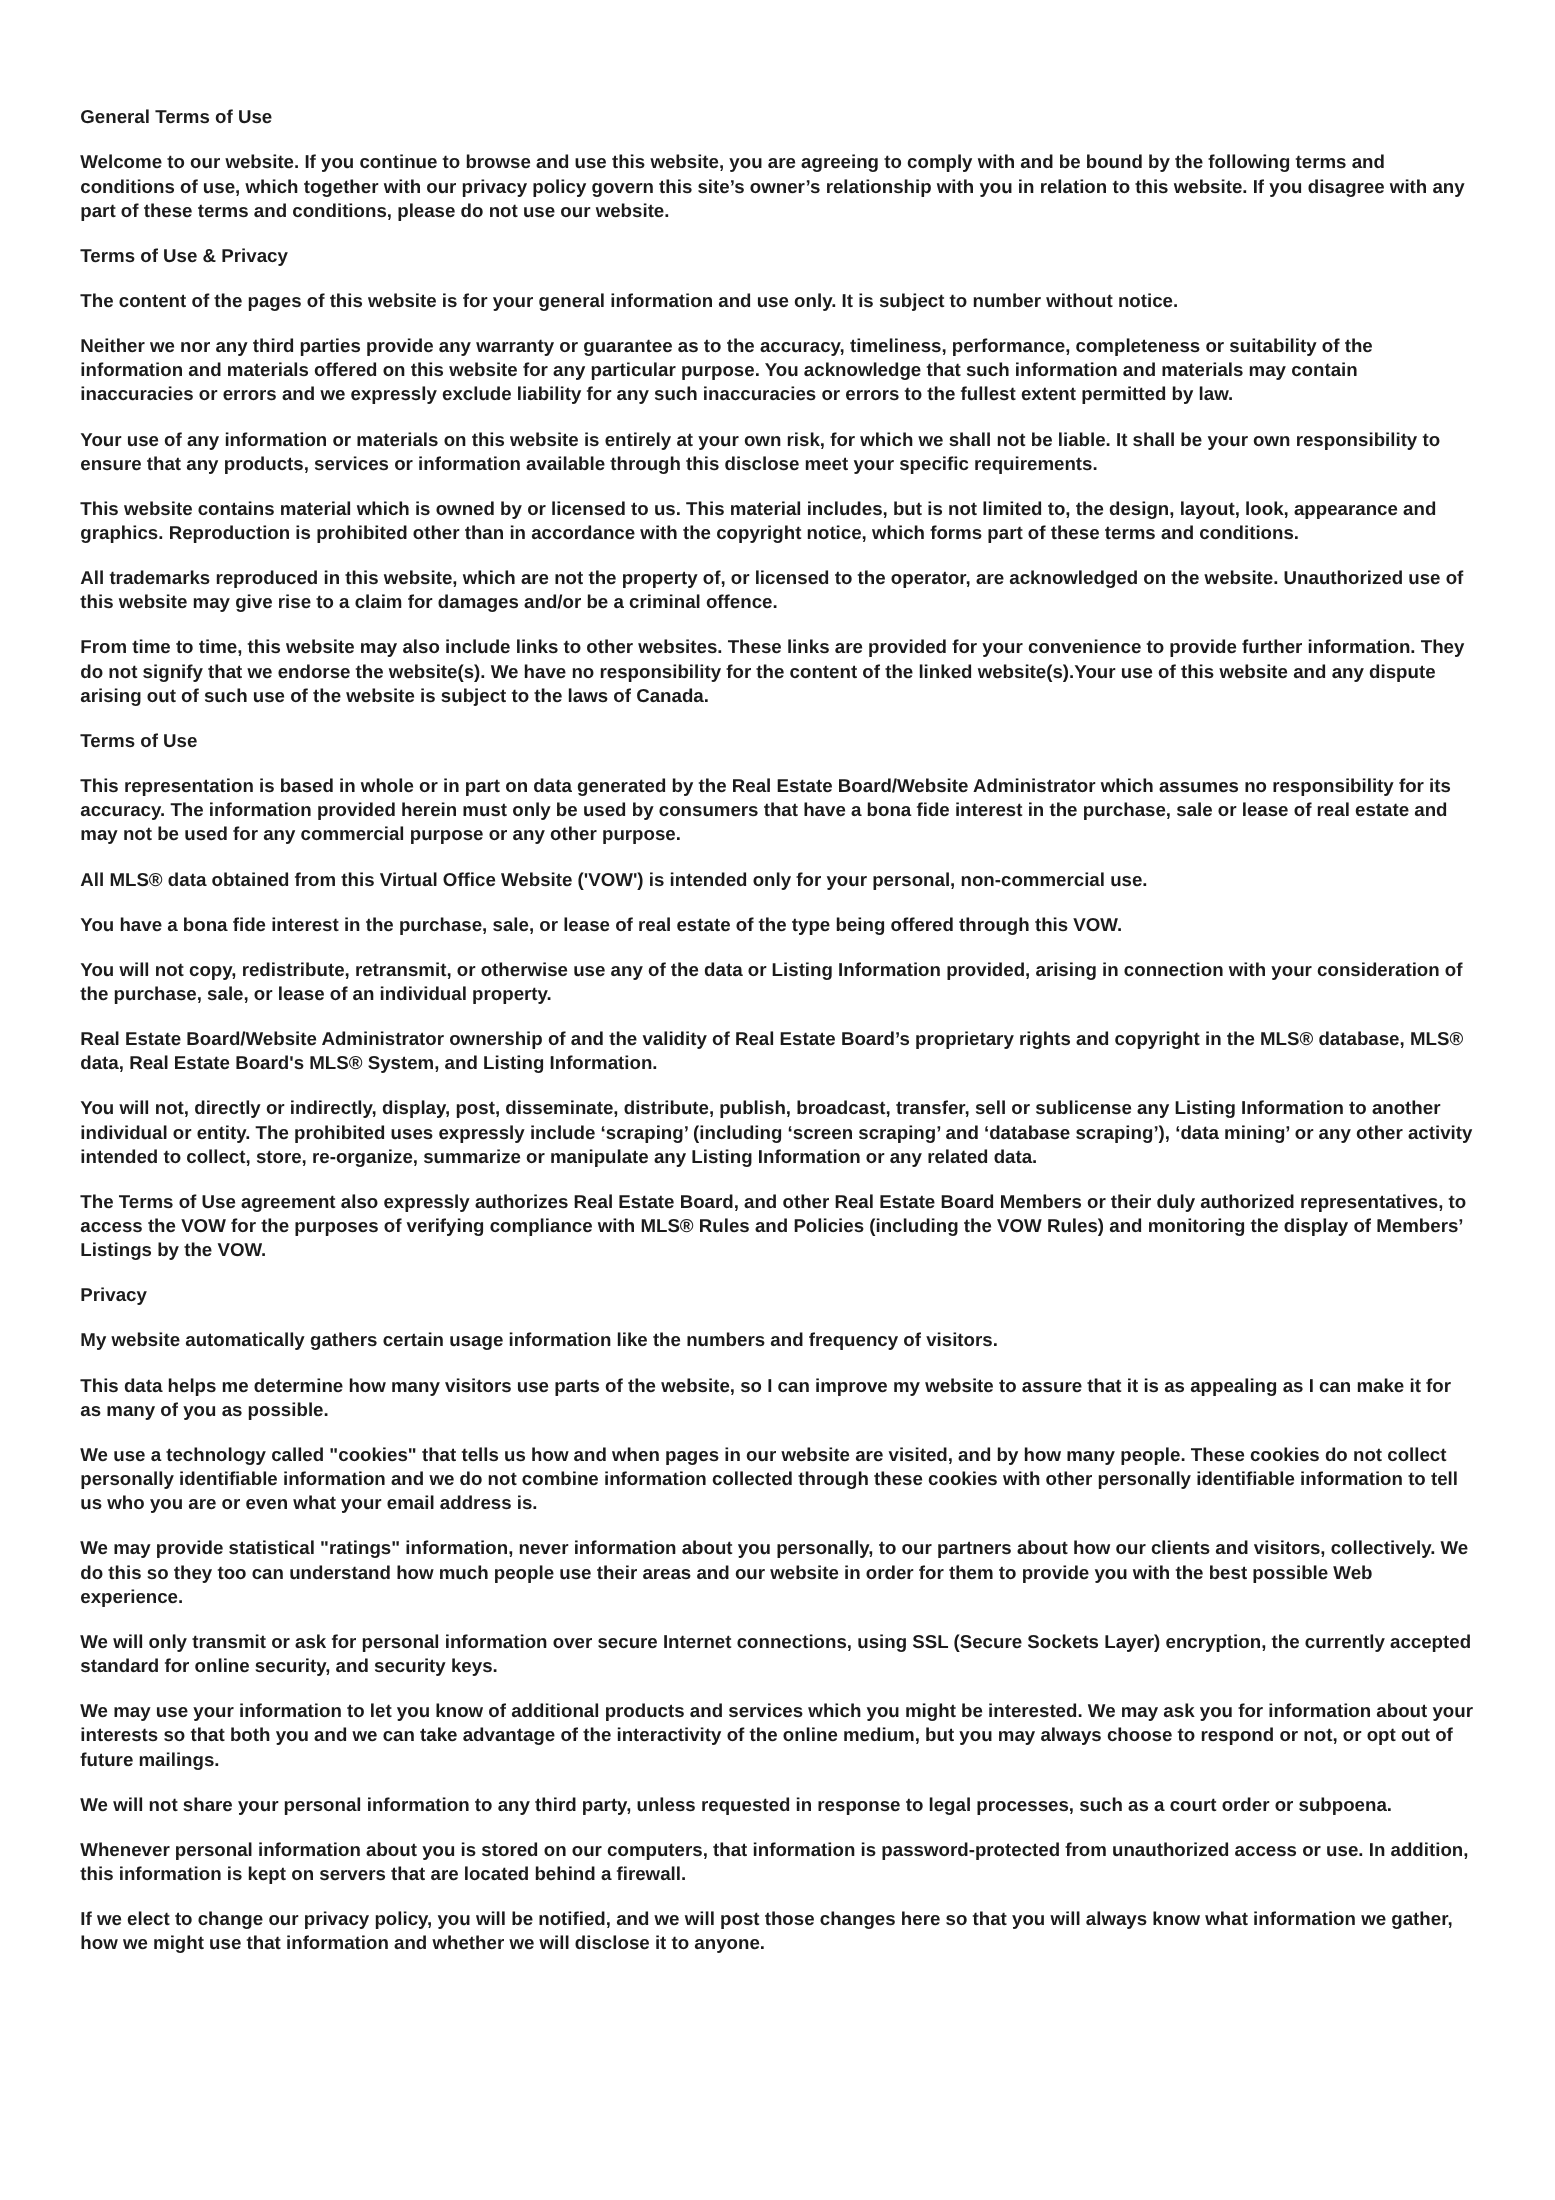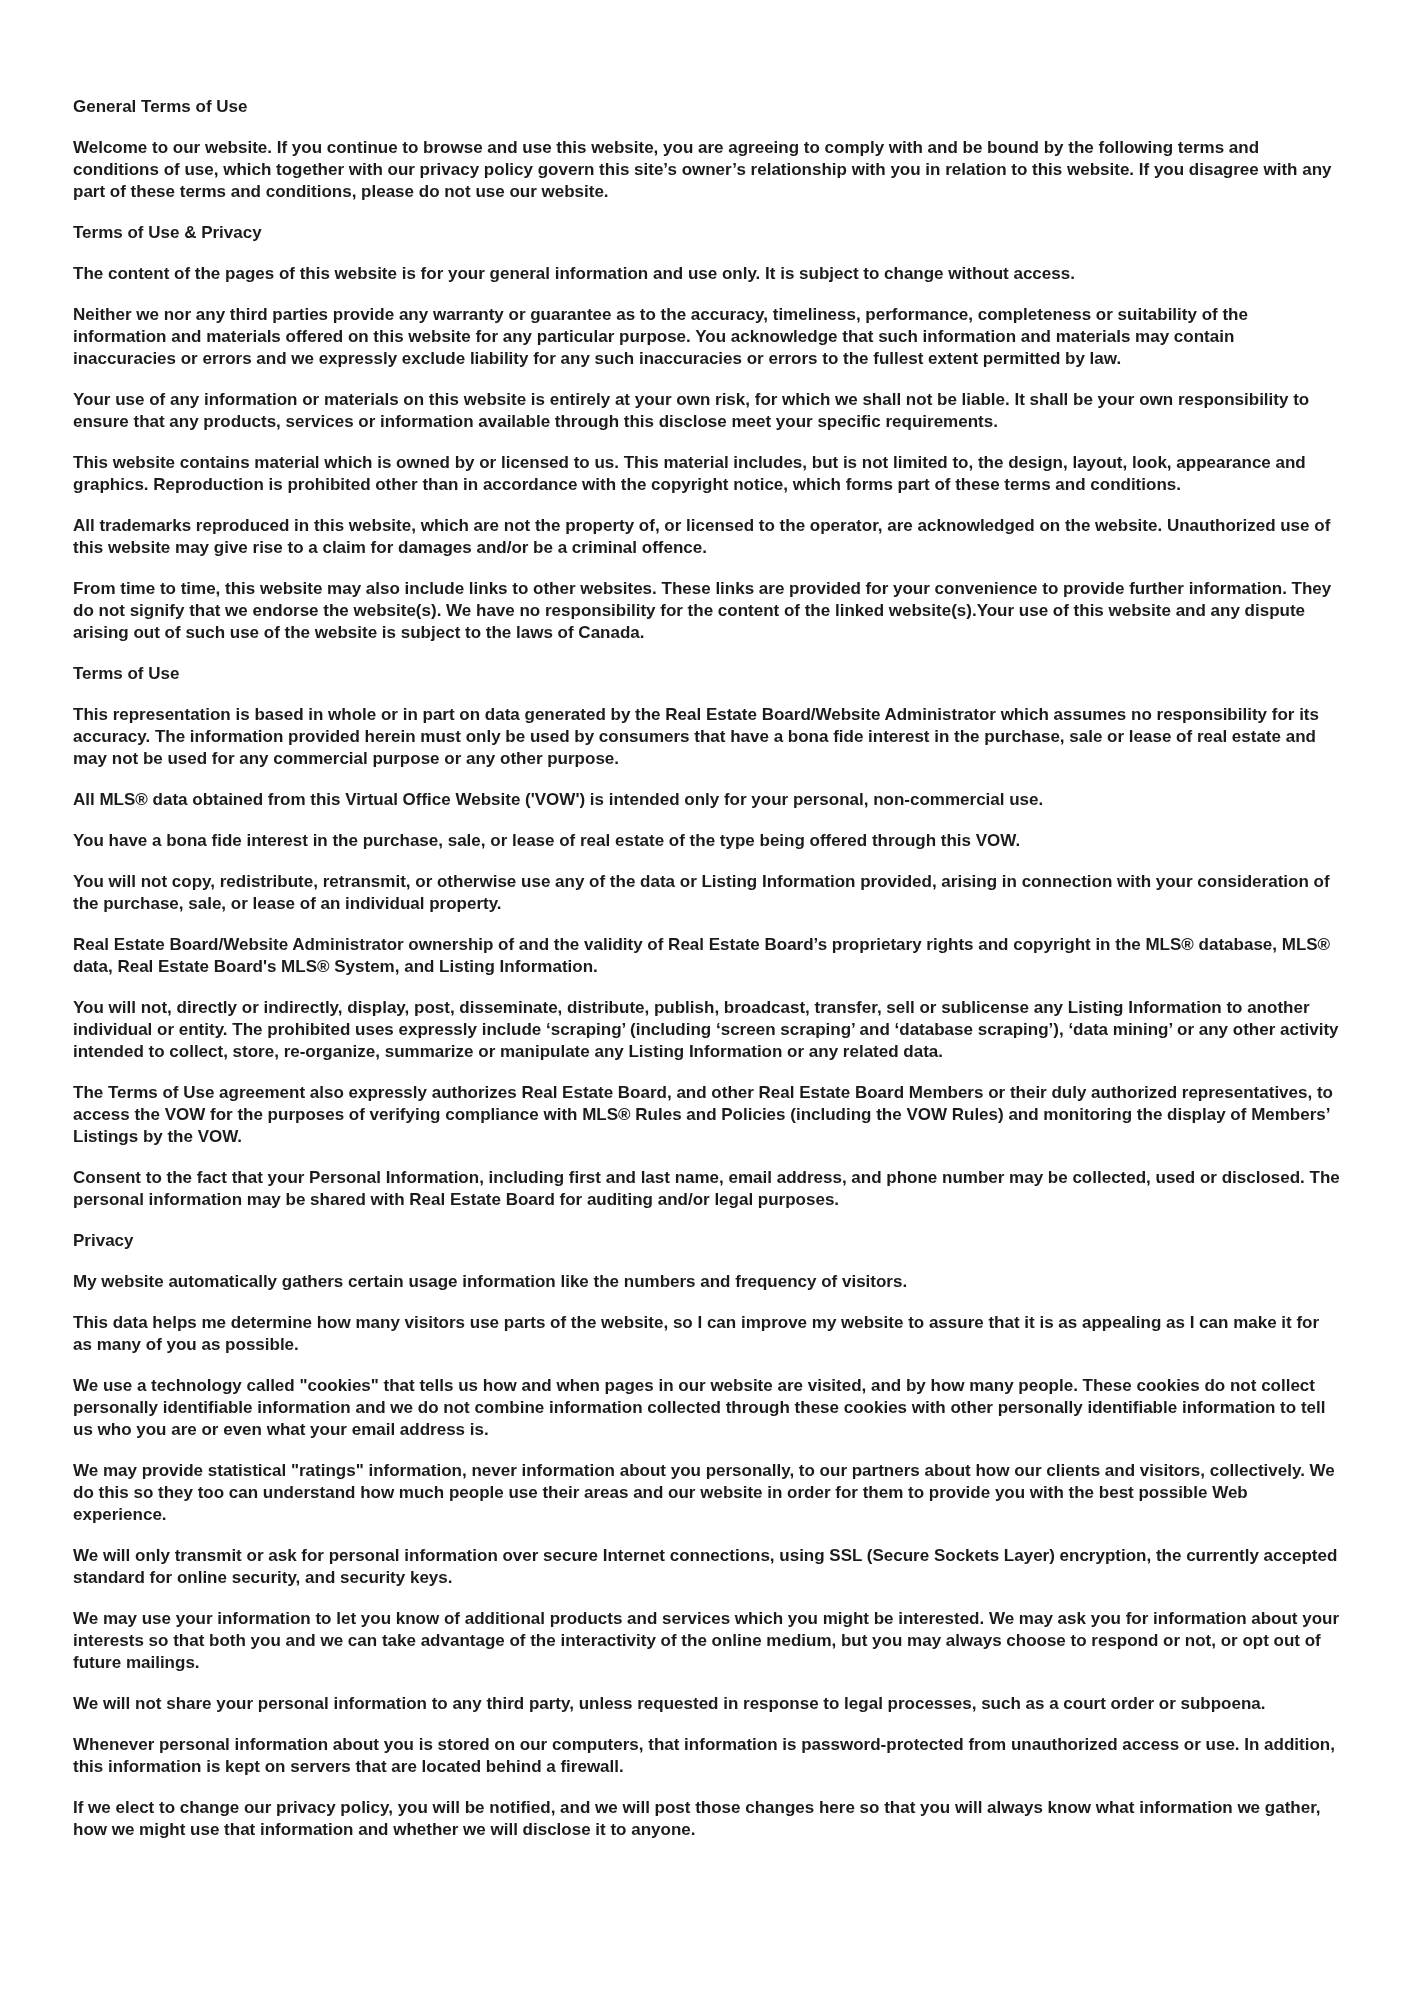--- a/index.html
+++ b/index.html
@@ -48,38 +48,37 @@
 <div class="page">
   <div class="doc">
 
     <section>
       <h2>General Terms of Use</h2>
       <p>Welcome to our website. If you continue to browse and use this website, you are agreeing to comply with and be bound by the following terms and conditions of use, which together with our privacy policy govern this site’s owner’s relationship with you in relation to this website. If you disagree with any part of these terms and conditions, please do not use our website.</p>
     </section>
 
     <section>
       <h2>Terms of Use &amp; Privacy</h2>
-      <p>The content of the pages of this website is for your general information and use only. It is subject to change without access.</p>
+      <p>The content of the pages of this website is for your general information and use only. It is subject to number without notice.</p>
       <p>Neither we nor any third parties provide any warranty or guarantee as to the accuracy, timeliness, performance, completeness or suitability of the information and materials offered on this website for any particular purpose. You acknowledge that such information and materials may contain inaccuracies or errors and we expressly exclude liability for any such inaccuracies or errors to the fullest extent permitted by law.</p>
       <p>Your use of any information or materials on this website is entirely at your own risk, for which we shall not be liable. It shall be your own responsibility to ensure that any products, services or information available through this disclose meet your specific requirements.</p>
       <p>This website contains material which is owned by or licensed to us. This material includes, but is not limited to, the design, layout, look, appearance and graphics. Reproduction is prohibited other than in accordance with the copyright notice, which forms part of these terms and conditions.</p>
       <p>All trademarks reproduced in this website, which are not the property of, or licensed to the operator, are acknowledged on the website. Unauthorized use of this website may give rise to a claim for damages and/or be a criminal offence.</p>
       <p>From time to time, this website may also include links to other websites. These links are provided for your convenience to provide further information. They do not signify that we endorse the website(s). We have no responsibility for the content of the linked website(s).Your use of this website and any dispute arising out of such use of the website is subject to the laws of Canada.</p>
     </section>
 
     <section>
       <h2>Terms of Use</h2>
       <p>This representation is based in whole or in part on data generated by the Real Estate Board/Website Administrator which assumes no responsibility for its accuracy. The information provided herein must only be used by consumers that have a bona fide interest in the purchase, sale or lease of real estate and may not be used for any commercial purpose or any other purpose.</p>
       <p>All MLS® data obtained from this Virtual Office Website ('VOW') is intended only for your personal, non-commercial use.</p>
       <p>You have a bona fide interest in the purchase, sale, or lease of real estate of the type being offered through this VOW.</p>
       <p>You will not copy, redistribute, retransmit, or otherwise use any of the data or Listing Information provided, arising in connection with your consideration of the purchase, sale, or lease of an individual property.</p>
       <p>Real Estate Board/Website Administrator ownership of and the validity of Real Estate Board’s proprietary rights and copyright in the MLS® database, MLS® data, Real Estate Board's MLS® System, and Listing Information.</p>
       <p>You will not, directly or indirectly, display, post, disseminate, distribute, publish, broadcast, transfer, sell or sublicense any Listing Information to another individual or entity. The prohibited uses expressly include ‘scraping’ (including ‘screen scraping’ and ‘database scraping’), ‘data mining’ or any other activity intended to collect, store, re-organize, summarize or manipulate any Listing Information or any related data.</p>
       <p>The Terms of Use agreement also expressly authorizes Real Estate Board, and other Real Estate Board Members or their duly authorized representatives, to access the VOW for the purposes of verifying compliance with MLS® Rules and Policies (including the VOW Rules) and monitoring the display of Members’ Listings by the VOW.</p>
-      <p>Consent to the fact that your Personal Information, including first and last name, email address, and phone number may be collected, used or disclosed. The personal information may be shared with Real Estate Board for auditing and/or legal purposes.</p>
     </section>
 
     <section>
       <h2>Privacy</h2>
       <p>My website automatically gathers certain usage information like the numbers and frequency of visitors.</p>
       <p>This data helps me determine how many visitors use parts of the website, so I can improve my website to assure that it is as appealing as I can make it for as many of you as possible.</p>
       <p>We use a technology called "cookies" that tells us how and when pages in our website are visited, and by how many people. These cookies do not collect personally identifiable information and we do not combine information collected through these cookies with other personally identifiable information to tell us who you are or even what your email address is.</p>
       <p>We may provide statistical "ratings" information, never information about you personally, to our partners about how our clients and visitors, collectively. We do this so they too can understand how much people use their areas and our website in order for them to provide you with the best possible Web experience.</p>
       <p>We will only transmit or ask for personal information over secure Internet connections, using SSL (Secure Sockets Layer) encryption, the currently accepted standard for online security, and security keys.</p>
       <p>We may use your information to let you know of additional products and services which you might be interested. We may ask you for information about your interests so that both you and we can take advantage of the interactivity of the online medium, but you may always choose to respond or not, or opt out of future mailings.</p>

